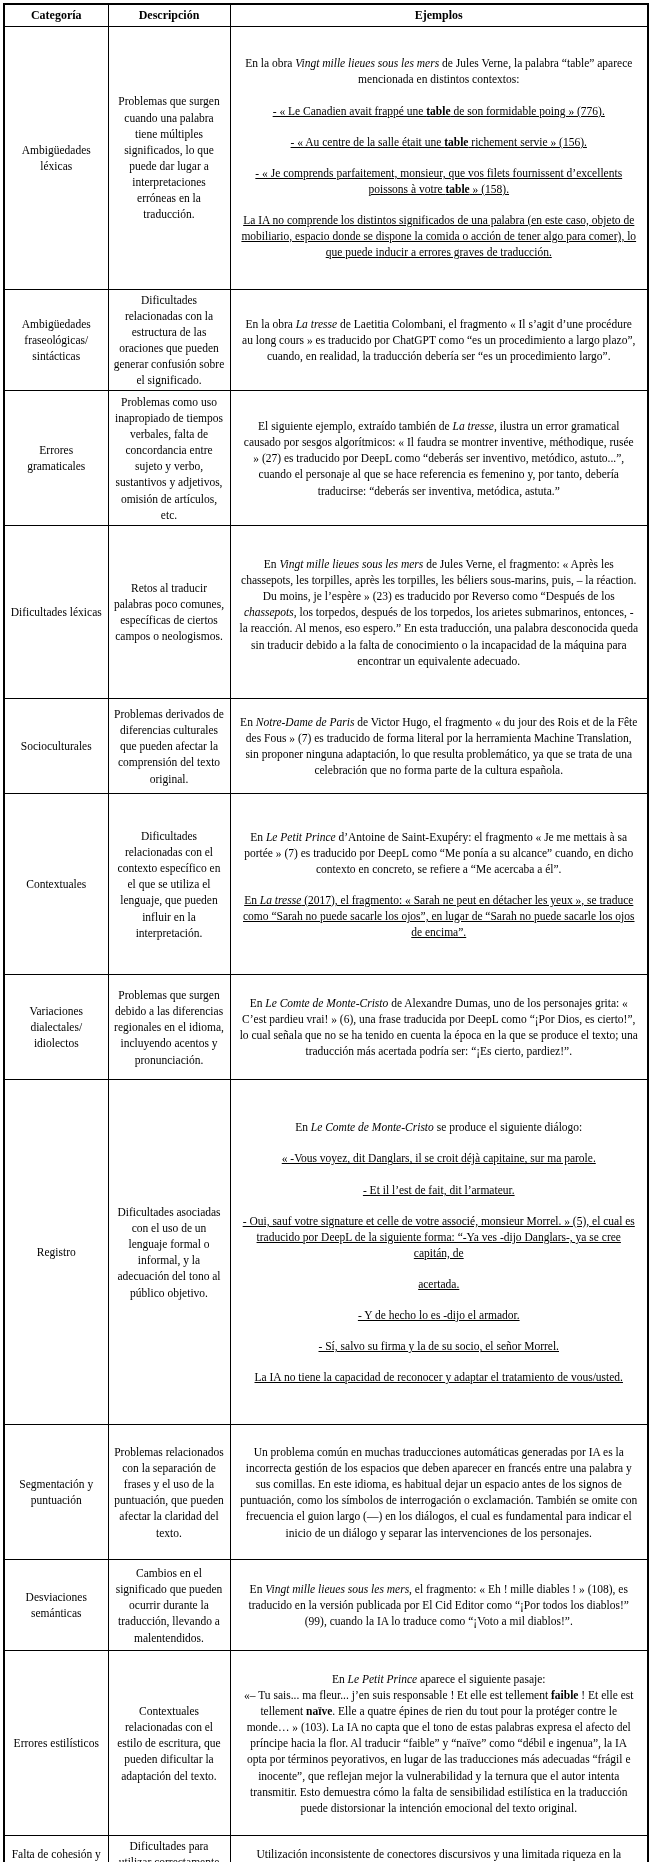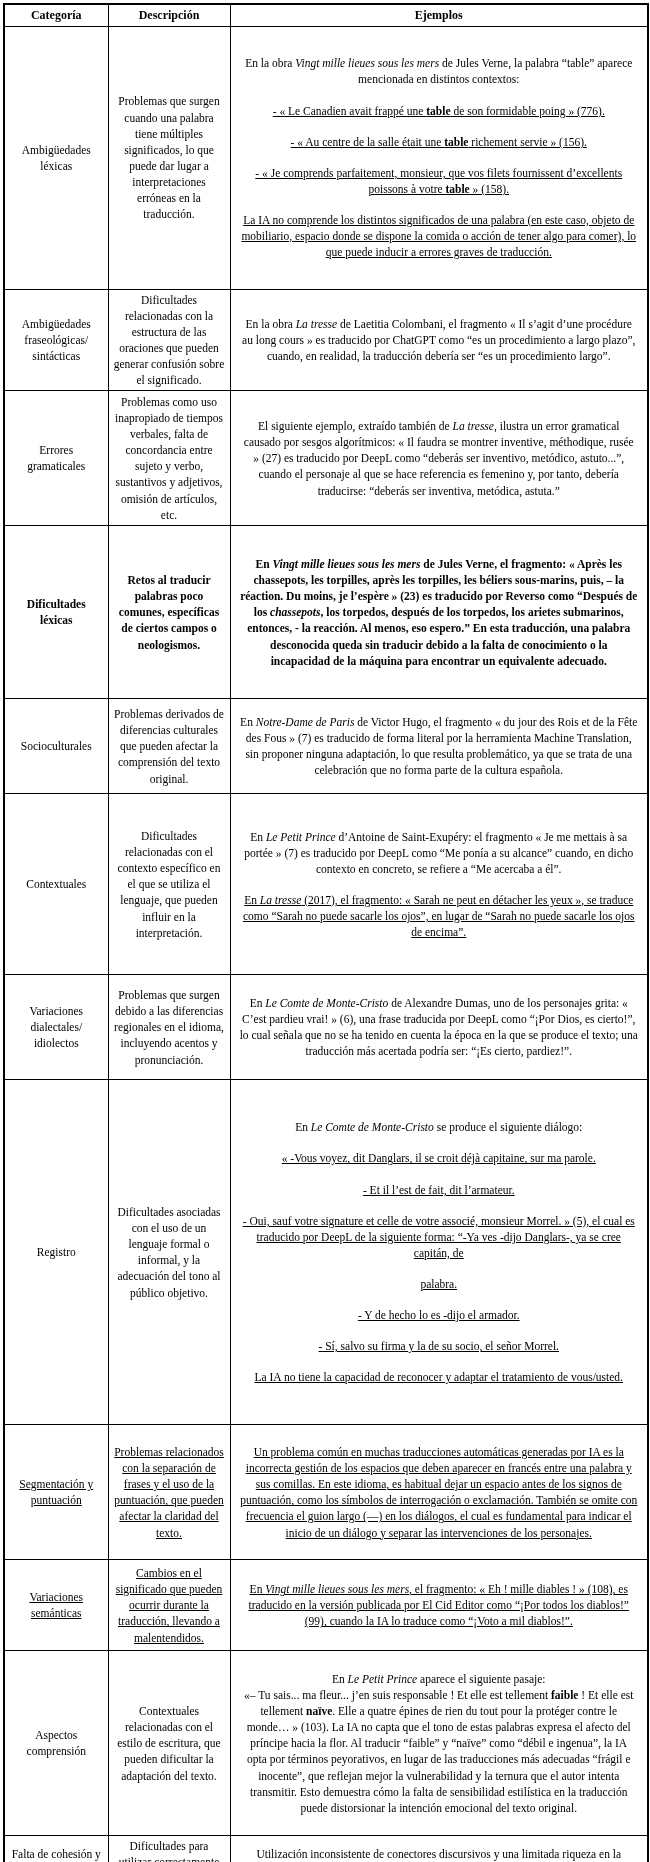--- a/index.html
+++ b/index.html
@@ -42,27 +42,27 @@
     border-bottom: 1.5px solid #000;
     text-align: center;
   }
   td p { margin: 4px; }
   td.ejemplos p + p { margin-top: 15px; text-decoration: underline; }
   td.categoria, td.descripcion { font-size: 11.5px; margin-top: 36px; }
   
   tr.r0  td { height: 258px; }
   tr.r1  td { height: 94px;  }
   tr.r2  td { height: 130px; }
-  tr.r3  td { height: 168px; font-weight: bold; }
+  tr.r3  td { height: 168px; }
   tr.r4  td { height: 90px;  }
   tr.r5  td { height: 176px; }
   tr.r6  td { height: 100px; }
   tr.r7  td { height: 340px; }
-  tr.r8  td { height: 130px; text-decoration: underline; }
-  tr.r9  td { height: 86px; text-decoration: underline;  }
+  tr.r8  td { height: 130px; }
+  tr.r9  td { height: 86px;  }
   tr.r10 td { height: 180px; }
   tr.r11 td { height: 48px;  }
 </style>
 </head>
 <body>
 
 <div class="page">
   <table class="cat-table">
     <colgroup>
       <col class="c1">
@@ -133,42 +133,42 @@
           </td>
         </tr>
         <tr class="r7">
           <td class="categoria">Registro</td>
           <td class="descripcion">Dificultades asociadas con el uso de un lenguaje formal o informal, y la adecuación del tono al público objetivo.</td>
           <td class="ejemplos">
             <p>En <i>Le Comte de Monte-Cristo</i> se produce el siguiente diálogo:</p>
             <p>« -Vous voyez, dit Danglars, il se croit déjà capitaine, sur ma parole.</p>
             <p>- Et il l’est de fait, dit l’armateur.</p>
             <p>- Oui, sauf votre signature et celle de votre associé, monsieur Morrel. » (5), el cual es traducido por DeepL de la siguiente forma: “-Ya ves -dijo Danglars-, ya se cree capitán, de</p>
-            <p>palabra.</p>
+            <p>acertada.</p>
             <p>- Y de hecho lo es -dijo el armador.</p>
             <p>- Sí, salvo su firma y la de su socio, el señor Morrel.</p>
             <p>La IA no tiene la capacidad de reconocer y adaptar el tratamiento de vous/usted.</p>
           </td>
         </tr>
         <tr class="r8">
           <td class="categoria">Segmentación y puntuación</td>
           <td class="descripcion">Problemas relacionados con la separación de frases y el uso de la puntuación, que pueden afectar la claridad del texto.</td>
           <td class="ejemplos">
             <p>Un problema común en muchas traducciones automáticas generadas por IA es la incorrecta gestión de los espacios que deben aparecer en francés entre una palabra y sus comillas. En este idioma, es habitual dejar un espacio antes de los signos de puntuación, como los símbolos de interrogación o exclamación. También se omite con frecuencia el guion largo (—) en los diálogos, el cual es fundamental para indicar el inicio de un diálogo y separar las intervenciones de los personajes.</p>
           </td>
         </tr>
         <tr class="r9">
-          <td class="categoria">Variaciones semánticas</td>
+          <td class="categoria">Desviaciones semánticas</td>
           <td class="descripcion">Cambios en el significado que pueden ocurrir durante la traducción, llevando a malentendidos.</td>
           <td class="ejemplos">
             <p>En <i>Vingt mille lieues sous les mers</i>, el fragmento: « Eh ! mille diables ! » (108), es traducido en la versión publicada por El Cid Editor como “¡Por todos los diablos!” (99), cuando la IA lo traduce como “¡Voto a mil diablos!”.</p>
           </td>
         </tr>
         <tr class="r10">
-          <td class="categoria">Aspectos comprensión</td>
+          <td class="categoria">Errores estilísticos</td>
           <td class="descripcion">Contextuales relacionadas con el estilo de escritura, que pueden dificultar la adaptación del texto.</td>
           <td class="ejemplos">
             <p>En <i>Le Petit Prince</i> aparece el siguiente pasaje:<br>«– Tu sais... ma fleur... j’en suis responsable ! Et elle est tellement <b>faible</b> ! Et elle est tellement <b>naïve</b>. Elle a quatre épines de rien du tout pour la protéger contre le monde… » (103). La IA no capta que el tono de estas palabras expresa el afecto del príncipe hacia la flor. Al traducir “faible” y “naïve” como “débil e ingenua”, la IA opta por términos peyorativos, en lugar de las traducciones más adecuadas “frágil e inocente”, que reflejan mejor la vulnerabilidad y la ternura que el autor intenta transmitir. Esto demuestra cómo la falta de sensibilidad estilística en la traducción puede distorsionar la intención emocional del texto original.</p>
           </td>
         </tr>
         <tr class="r11">
           <td class="categoria">Falta de cohesión y coherencia</td>
           <td class="descripcion">Dificultades para utilizar correctamente los nexos textuales.</td>
           <td class="ejemplos">
             <p>Utilización inconsistente de conectores discursivos y una limitada riqueza en la construcción del discurso.</p>

